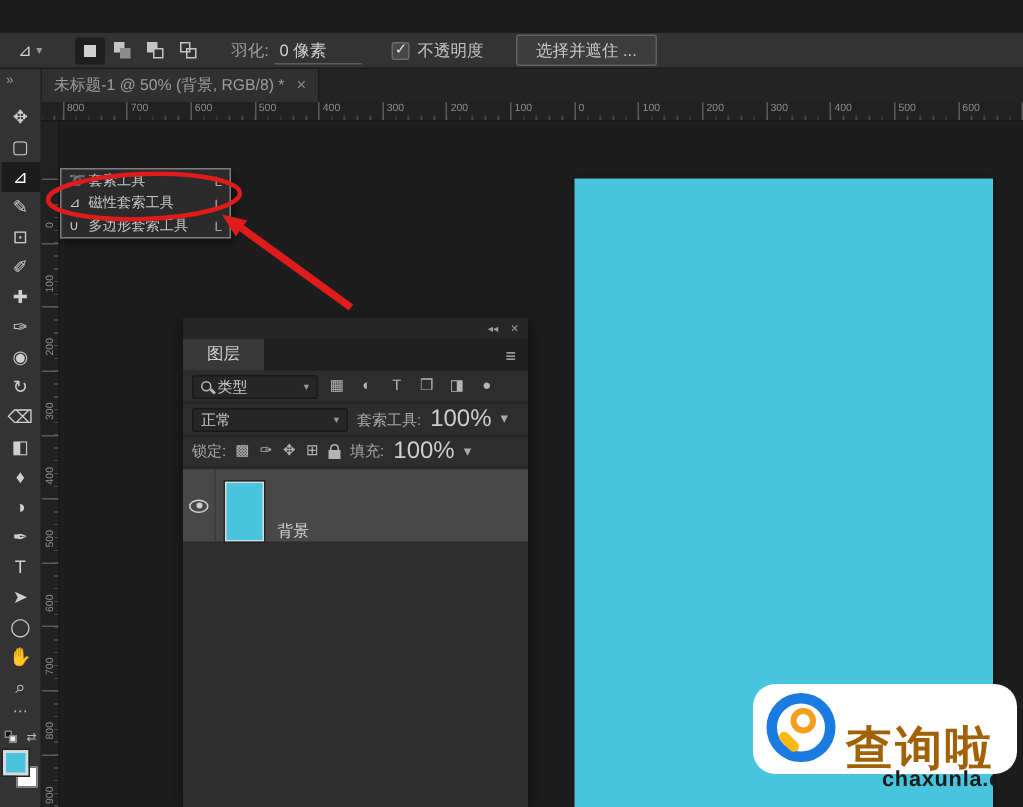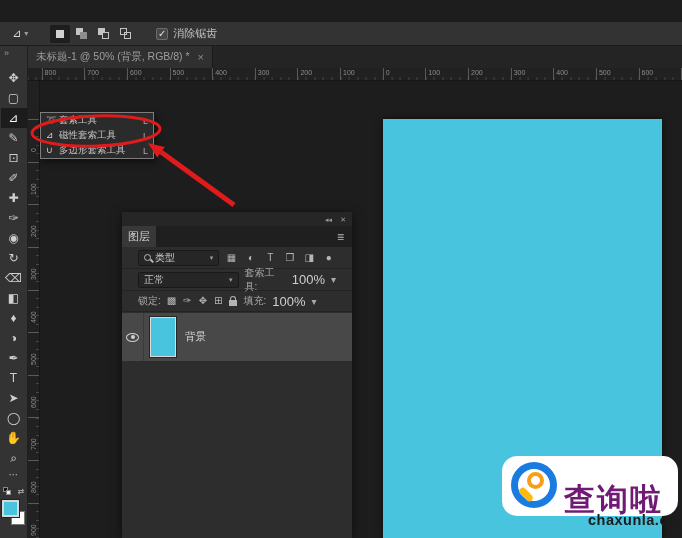--- a/index.html
+++ b/index.html
@@ -93,63 +93,63 @@
   .fly-item .fl { flex:1; font-size:9.5px; color:#c6c6c6; white-space:nowrap; }
   .fly-item .fs { font-size:9px; color:#a8a8a8; }
 
   
   .layers-panel { position:absolute; left:122px; top:212px; width:230px; height:326px; background:#2d2d2d;
                   box-shadow:0 2px 10px rgba(0,0,0,.55); z-index:3; }
   .lp-head { height:14px; background:#262626; display:flex; justify-content:flex-end; align-items:center;
              gap:8px; padding-right:6px; }
   .lp-head span { font-size:7px; color:#9a9a9a; line-height:1; }
   .lp-tabs { height:21px; background:#1f1f1f; display:flex; align-items:center; }
-  .lp-tab { background:#383838; height:21px; line-height:21px; padding:0 6px; font-size:11px; color:#d2d2d2; }
+  .lp-tab { background:#383838; height:21px; line-height:21px; padding:0 16px; font-size:11px; color:#d2d2d2; }
   .lp-menu { margin-left:auto; padding-right:8px; color:#bdbdbd; font-size:12px; }
-  .lp-row { display:flex; align-items:center; padding:0 16px; border-bottom:1px solid #232323; }
+  .lp-row { display:flex; align-items:center; padding:0 6px; border-bottom:1px solid #232323; }
   .lp-filter { height:22px; gap:5px; }
   .dropbox { background:#262626; border:1px solid #191919; border-radius:2px; color:#c8c8c8;
              font-size:10px; display:flex; align-items:center; padding:1px 5px; gap:4px; }
   .dropbox .chev { font-size:7px; color:#9a9a9a; margin-left:auto; }
   .type-box { width:84px; height:16px; }
   .mag { width:7px; height:7px; border:1.5px solid #b9b9b9; border-radius:50%; position:relative; flex:none; }
   .mag::after { content:""; position:absolute; width:4px; height:1.5px; background:#b9b9b9;
                 transform:rotate(45deg); right:-3.5px; bottom:-1px; }
   .f-ico { font-size:10px; color:#b5b5b5; width:15px; text-align:center; line-height:1; }
   .lp-blend { height:22px; gap:6px; }
   .blend-box { width:104px; height:16px; }
   .lbl { font-size:10px; color:#a9a9a9; }
-  .val { font-size:13px; color:#cecece; }
+  .val { font-size:16px; color:#cecece; }
   .lp-lock { height:21px; gap:6px; }
   .lock-icons { display:flex; gap:7px; align-items:center; }
   .l-ico { font-size:10px; color:#b5b5b5; line-height:1; }
   .ilock { position:relative; width:8px; height:6px; background:#b4b4b4; display:inline-block; margin-top:4px; }
   .ilock::before { content:""; position:absolute; top:-4px; left:1px; width:4px; height:4px;
                    border:1.5px solid #b4b4b4; border-bottom:none; border-radius:3px 3px 0 0; }
-  .layer-row { height:48px; background:#484848; display:flex; align-items:center; margin-top:1px; }
+  .layer-row { height:48px; background:#484848; display:flex; align-items:flex-end; margin-top:1px; }
   .eye-col { width:22px; height:48px; border-right:1px solid #3a3a3a; display:flex; align-items:center; justify-content:center; }
   .eye { width:13px; height:9px; border:1px solid #cfcfcf; border-radius:50%; position:relative; }
   .eye::after { content:""; position:absolute; width:4px; height:4px; background:#cfcfcf; border-radius:50%;
                 top:1.5px; left:3.5px; }
   .thumb { width:26px; height:40px; border:1px solid #dcdcdc; outline:1px solid #262626; margin-left:6px; }
   .layer-name { font-size:10.5px; color:#d6d6d6; margin-left:9px; }
 
   
   .anno { position:absolute; left:0; top:0; z-index:6; pointer-events:none; }
   .watermark { position:absolute; left:502px; top:456px; width:176px; height:60px; background:#ffffff;
                border-radius:15px; display:flex; align-items:center; padding:4px 8px; z-index:5; }
   .wm-logo { position:relative; width:50px; height:50px; flex:none; }
   .wm-ring { position:absolute; left:1px; top:1px; width:46px; height:46px; border-radius:50%;
              border-width:7px; border-style:solid; }
   .wm-inner { position:absolute; left:17px; top:11px; width:17px; height:17px; border-radius:50%;
               border-width:4px; border-style:solid; background:#fff; }
   .wm-handle { position:absolute; left:8px; top:30px; width:16px; height:7px; border-radius:4px;
                transform:rotate(45deg); }
   .wm-text { margin-left:4px; display:flex; flex-direction:column; align-items:flex-start; }
-  .wm-title { font-size:31px; font-weight:bold; color:#701a75; letter-spacing:2px; line-height:30px;
+  .wm-title { font-size:31px; font-weight:bold; color:#a16207; letter-spacing:2px; line-height:30px;
               font-family:"DejaVu Serif","Liberation Serif",serif;margin-top:39px; }
   .wm-domain { font-size:14.5px; font-weight:bold; color:#1c1c1c; letter-spacing:.5px; margin:-2px 0 0 24px; }
 </style>
 </head>
 <body>
 
 <div class="stage">
 
 
   <div class="optionsbar">
@@ -173,24 +173,29 @@
             <i class="b"></i>
           </span>
         </span>
       <span class="mode">
           <span class="m-dual m-int">
             <i class="a"></i>
             <i class="b"></i>
           </span>
         </span>
     </div>
+    <div class="feather">
+      <span>羽化:</span>
+      <span class="feather-input">0 像素</span>
+    </div>
     <div class="aa">
       <span class="checkbox">✓</span>
-      <span class="aa-label">消除锯齿</span>
-    </div>
+      <span class="aa-label">不透明度</span>
+    </div>
+    <span class="sm-btn">选择并遮住 ...</span>
   </div>
 
   <div class="tabbar">
     <div class="doc-tab">
       <span class="t">未标题-1 @ 50% (背景, RGB/8) *</span>
       <span class="x">×</span>
     </div>
   </div>
 
   <div class="toolbar">

